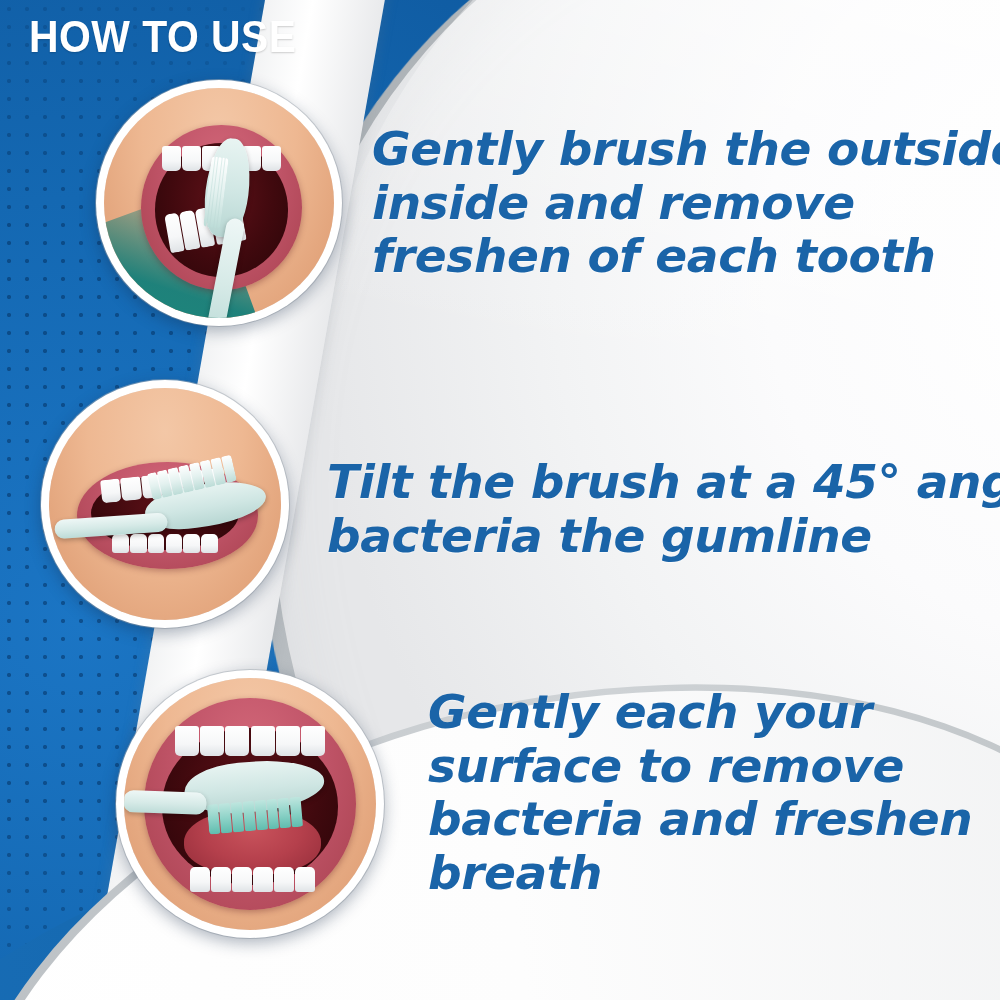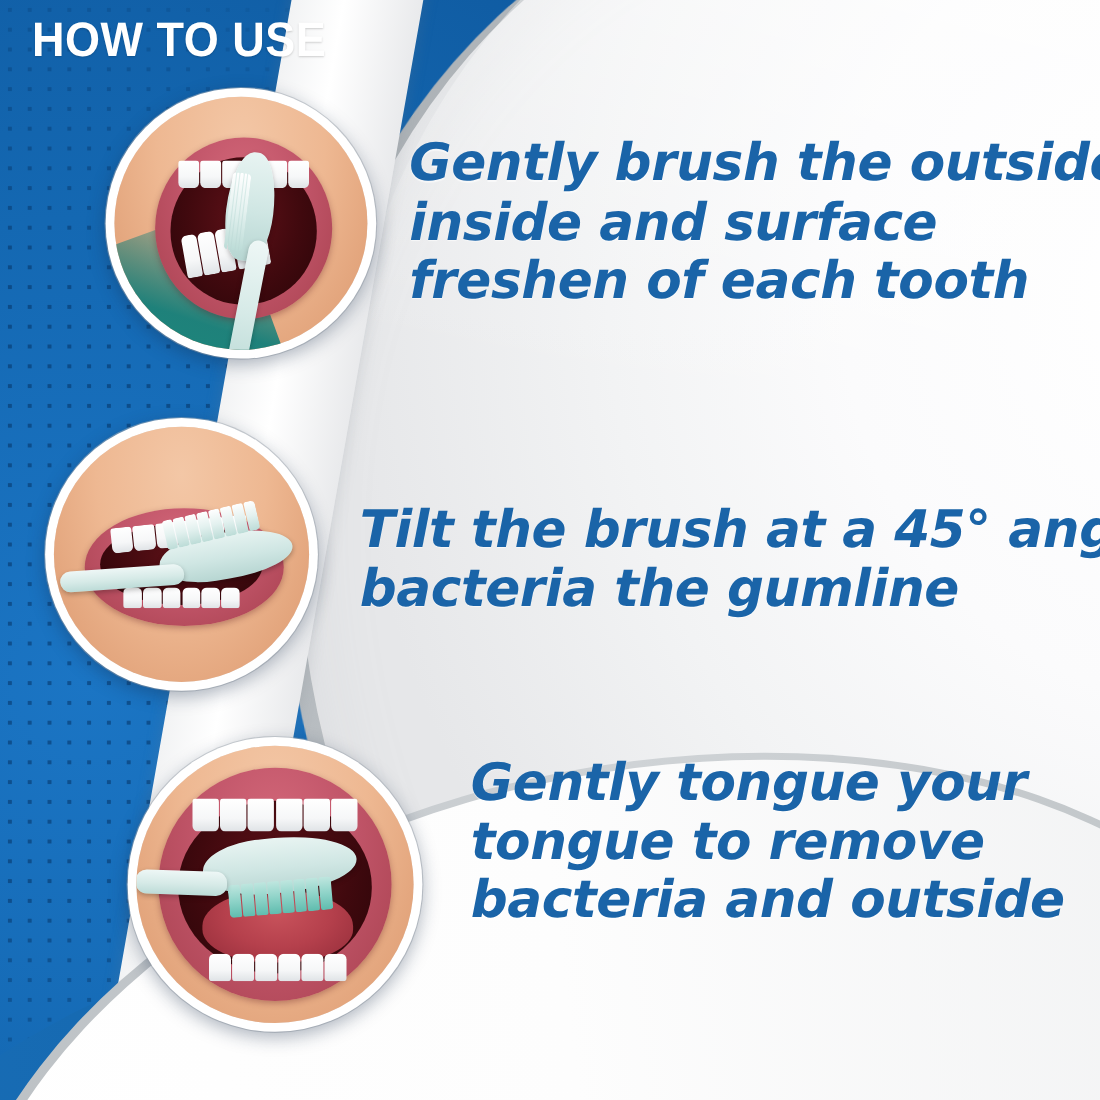--- a/index.html
+++ b/index.html
@@ -325,28 +325,29 @@
               <i class="b"></i>
           </div>
           <div class="handle" style="left:0;top:26%;width:40%;height:26%;transform:rotate(7deg);"></div>
         </div>
       </div>
     </div>
   </div>
 
   <div class="step-text" id="text1">
     <span>Gently brush the outside,</span>
-    <span>inside and surface</span>
+    <span>inside and remove</span>
     <span>freshen of each tooth</span>
   </div>
 
   <div class="step-text" id="text2">
     <span>Tilt the brush at a 45° angle</span>
     <span>bacteria the gumline</span>
   </div>
 
   <div class="step-text" id="text3">
-    <span>Gently tongue your</span>
-    <span>tongue to remove</span>
-    <span>bacteria and outside</span>
+    <span>Gently each your</span>
+    <span>surface to remove</span>
+    <span>bacteria and freshen</span>
+    <span>breath</span>
   </div>
 
 </div>
 
 </body></html>

